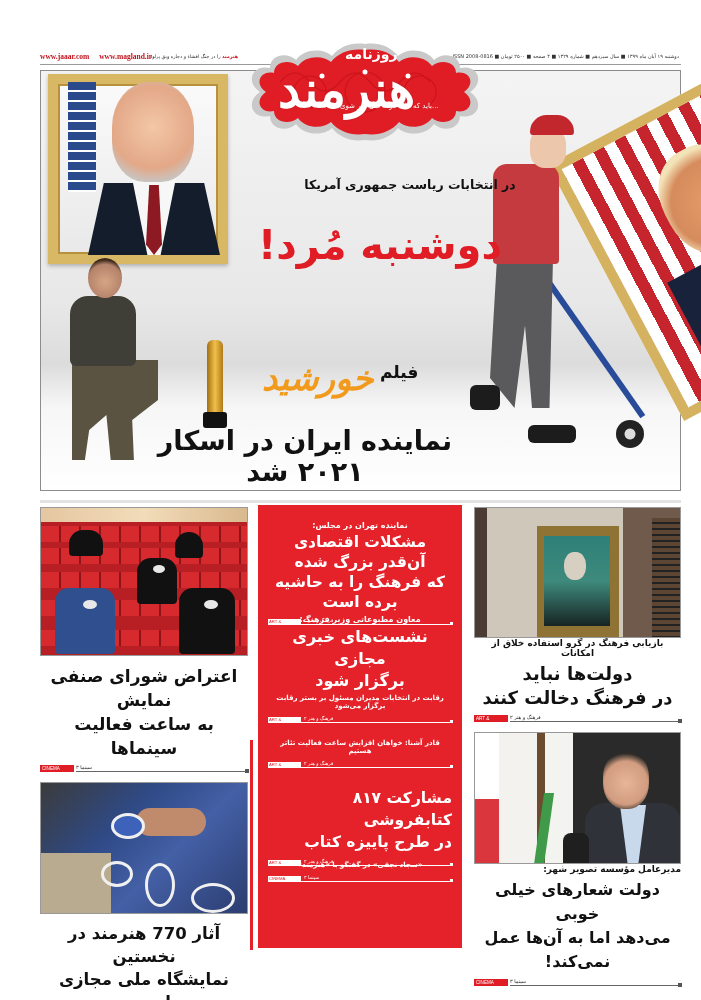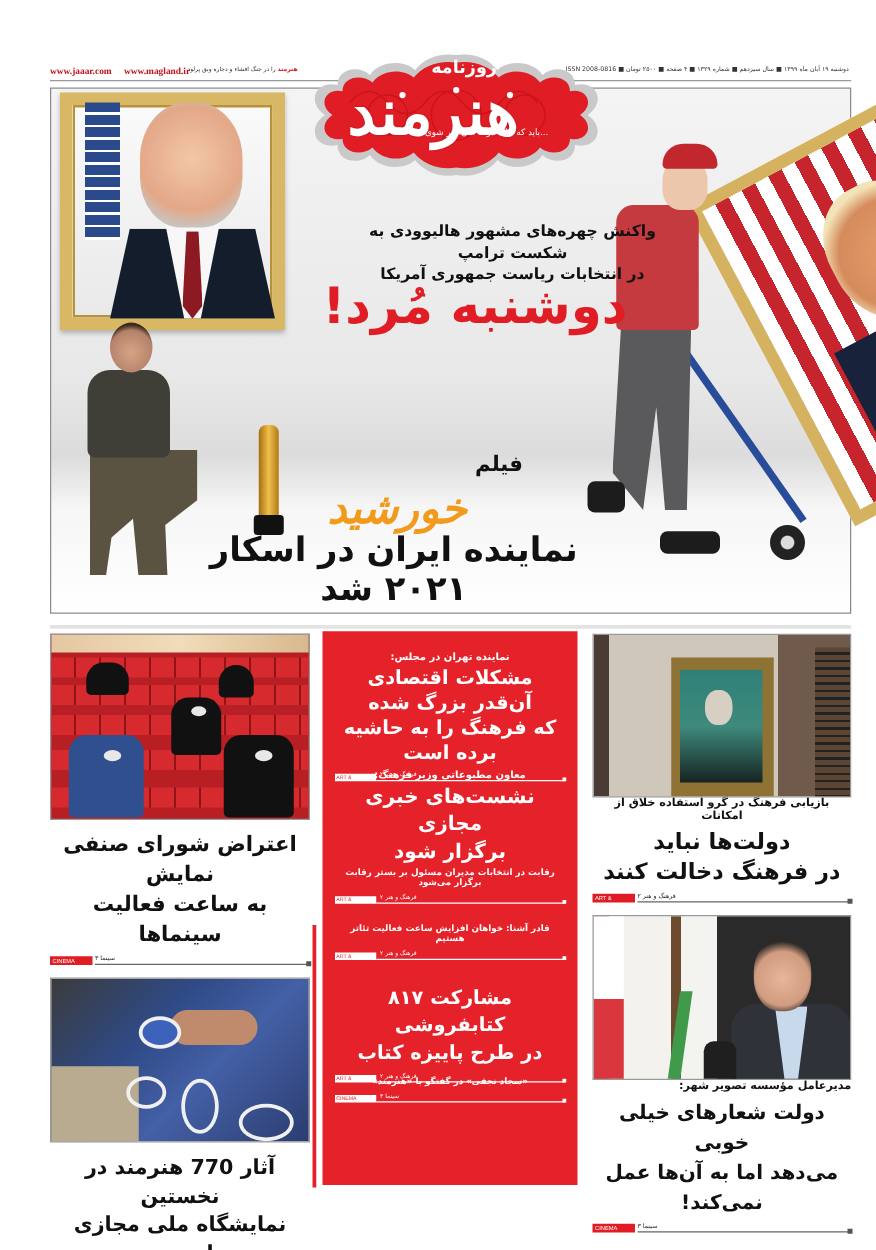--- a/index.html
+++ b/index.html
@@ -51,22 +51,22 @@
   .dolly-wheel { left: 616px; top: 420px; width: 28px; height: 28px; border-radius: 50%; background: radial-gradient(circle,#ddd 0 25%,#222 30% 100%); }
   .frame-trump { left: 548px; top: 165px; width: 190px; height: 290px; border: 10px solid #d4b25f; background: #ffffff; transform: rotate(-28deg); transform-origin: top left; box-shadow: inset 0 0 0 2px #a67f2f; overflow: hidden; }
   .trump-flag { position: absolute; left: 0; top: 0; width: 100%; height: 100%; background: repeating-linear-gradient(90deg,#fff 0 12px,#c6252e 12px 24px); }
   .trump-head { position: absolute; left: 70px; top: 40px; width: 90px; height: 110px; border-radius: 45%; background: radial-gradient(circle at 55% 55%, #e79e6b 0%, #d58b5c 55%, #f3e3b8 72%); }
   .trump-suit { position: absolute; left: 40px; top: 150px; width: 140px; height: 120px; background: #18223a; }
 
   
   .hero-kicker { left: 290px; top: 176px; width: 240px; text-align: center; direction: rtl; font-size: 12.5px; font-weight: bold; line-height: 17px; color: #111; }
   .hero-title { left: 250px; top: 222px; width: 260px; text-align: center; direction: rtl; font-size: 40px; font-weight: bold; color: #e01c24; letter-spacing: -1px; }
   .film-label { left: 380px; top: 362px; direction: rtl; font-size: 17px; font-weight: bold; color: #111; }
-  .film-name { left: 262px; top: 358px; direction: rtl; font-family: "DejaVu Serif", serif; font-size: 34px; font-weight: bold; color: #f19a1c; font-style: italic; margin-top: 28px; }
-  .oscar-title { left: 150px; top: 425px; width: 330px; text-align: center; direction: rtl; font-size: 27px; font-weight: bold; color: #111; letter-spacing: -1px; }
+  .film-name { left: 262px; top: 358px; direction: rtl; font-family: "DejaVu Serif", serif; font-size: 34px; font-weight: bold; color: #f19a1c; font-style: italic; }
+  .oscar-title { left: 140px; top: 425px; width: 330px; text-align: center; direction: rtl; font-size: 27px; font-weight: bold; color: #111; letter-spacing: -1px; }
 
   
   .hr-under-hero { left: 40px; top: 500px; width: 641px; height: 3px; background: #e3e3e3; }
 
   
   .col-left { left: 40px; top: 507px; width: 208px; }
   .col-right { left: 474px; top: 507px; width: 207px; }
   .photo { position: relative; width: 100%; border: 1px solid #999; overflow: hidden; }
 
   .cinema-photo { height: 149px; background: #b71f24; }
@@ -170,21 +170,20 @@
     <circle cx="82" cy="34" r="2.5" fill="#fff"></circle>
       <circle cx="125" cy="30" r="2.5" fill="#fff"></circle>
       <circle cx="168" cy="34" r="2.5" fill="#fff"></circle>
   </svg>
   <div class="mast-small">روزنامه</div>
   <div class="mast-big">هنرمند</div>
   <div class="mast-slogan">...باید که خاک درگه اهل هنر شوی</div>
 </div>
 
 <div class="abs hero-kicker">
-  <div>واکنش چهره‌های مشهور هالیوودی به شکست ترامپ</div>
   <div>در انتخابات ریاست جمهوری آمریکا</div>
 </div>
 <div class="abs hero-title">دوشنبه مُرد!</div>
 <div class="abs film-label">فیلم</div>
 <div class="abs film-name">خورشید</div>
 <div class="abs oscar-title">نماینده ایران در اسکار ۲۰۲۱ شد</div>
 
 <div class="abs hr-under-hero"></div>
 
 <div class="abs col-left">
@@ -267,21 +266,21 @@
     <div class="kicker" style="font-size:7px;">قادر آشنا: خواهان افزایش ساعت فعالیت تئاتر هستیم</div>
     <div class="tl">
       <div class="tagbox">ART &amp; CULTURE</div>
       <div class="section">فرهنگ و هنر ۲</div>
       <div class="rule"></div>
         <div class="dot"></div>
     </div>
   </div>
 
   <div class="red-item" style="top:282px;">
-    <div class="ttl" style="font-size:15.5px;line-height:22px;">
+    <div class="ttl" style="font-size:15.5px;line-height:22px;text-align:right;">
       <div>مشارکت ۸۱۷ کتابفروشی</div>
       <div>در طرح پاییزه کتاب</div>
     </div>
     <div class="tl">
       <div class="tagbox">ART &amp; CULTURE</div>
       <div class="section">فرهنگ و هنر ۲</div>
       <div class="rule"></div>
         <div class="dot"></div>
     </div>
   </div>

